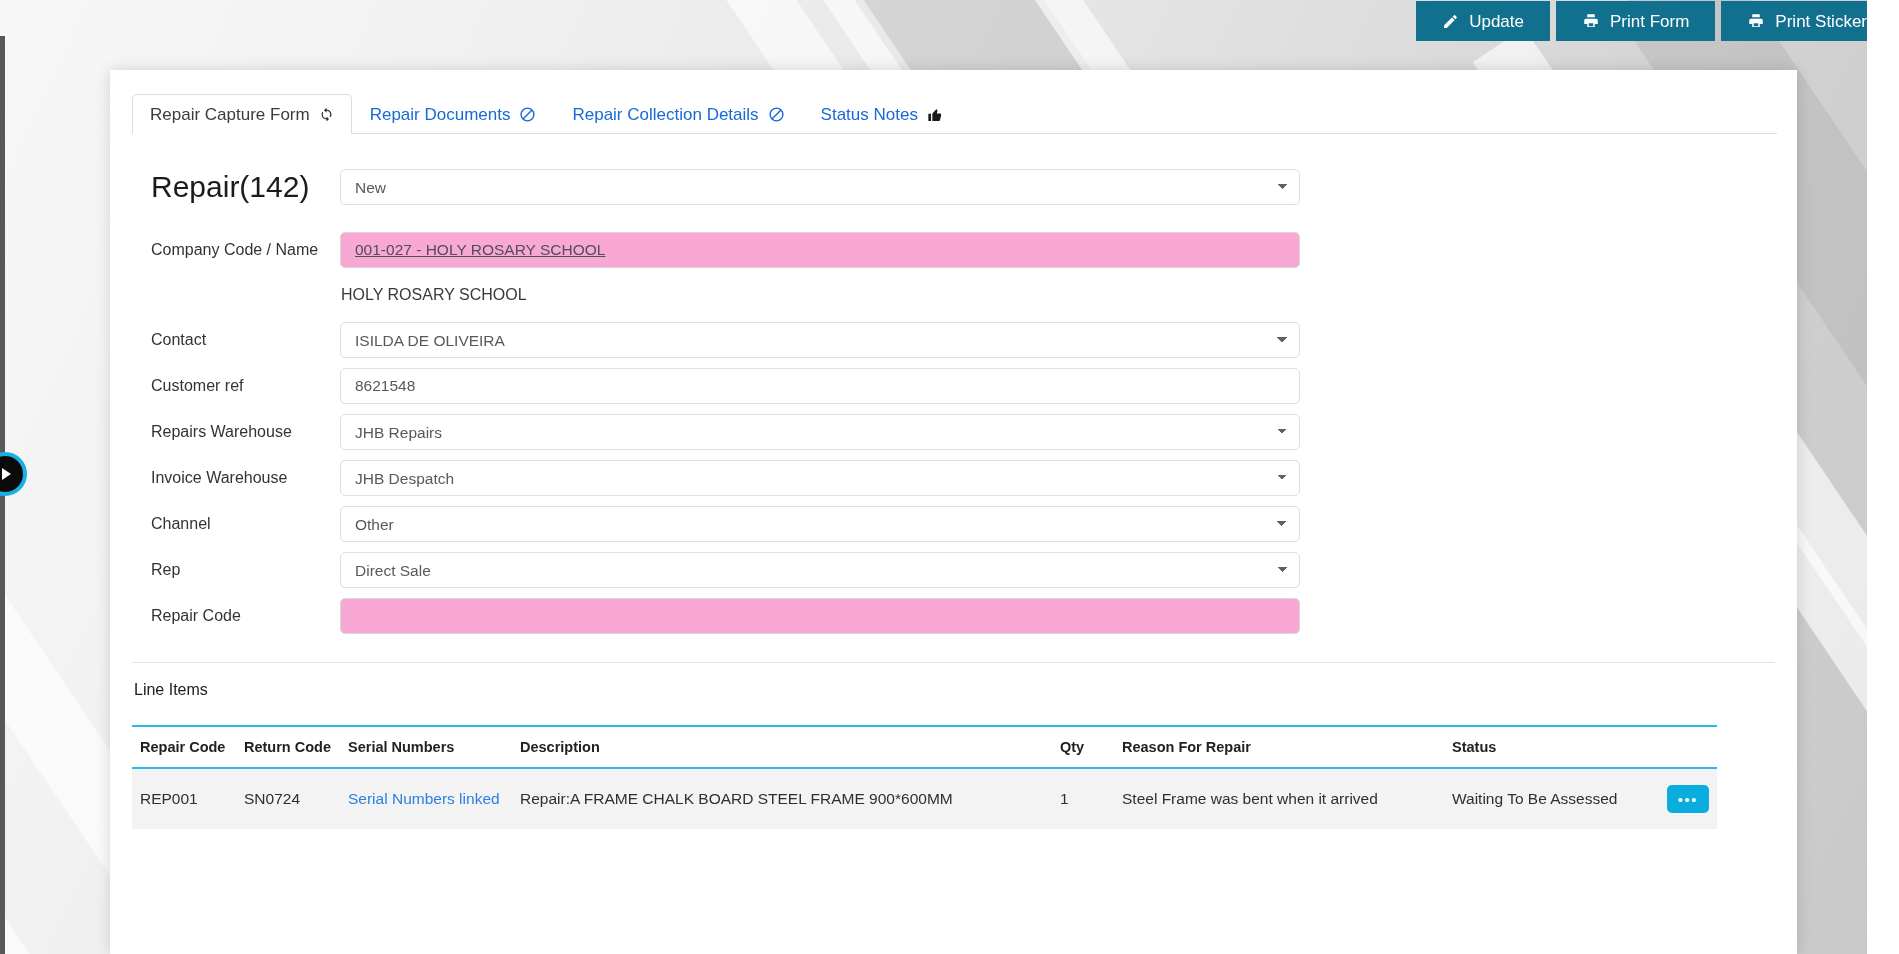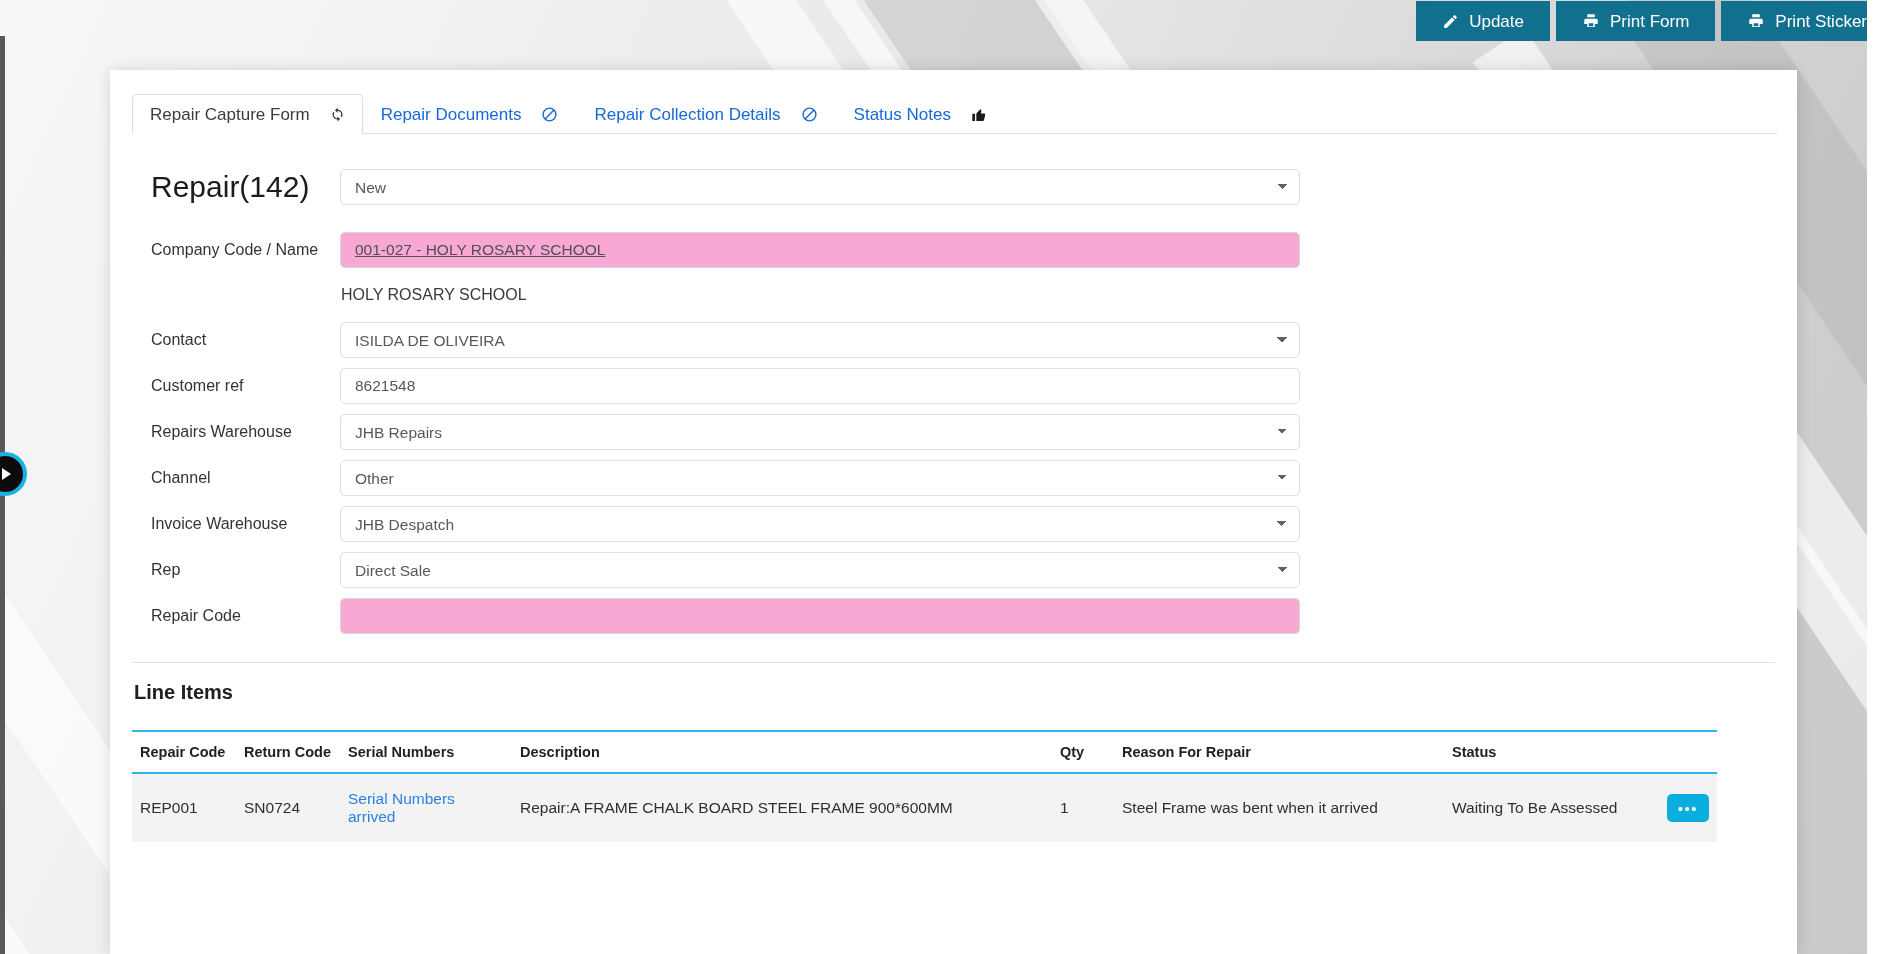--- a/index.html
+++ b/index.html
@@ -85,21 +85,21 @@
     height: 42px;
     margin: 22px 0 0 22px;
     border-bottom: 1px solid #dddddd;
     width: 1645px;
     display: flex;
     align-items: flex-end;
   }
   .tab {
     display: flex;
     align-items: center;
-    gap: 20px;
+    gap: 9px;
     height: 40px;
     padding: 0 17px;
     font-size: 17px;
     color: #1769d6;
     cursor: pointer;
     background: transparent;
     border: 1px solid transparent;
     border-bottom: none;
     position: relative;
     top: 1px;
@@ -185,23 +185,23 @@
   }
   .title-row .flabel { display: flex; align-items: center; }
 
   
   #line-items {
     margin: 28px 22px 0 22px;
     border-top: 1px solid #e3e3e3;
     padding-top: 18px;
   }
   #line-items-title {
-    font-size: 20px;
+    font-size: 16px;
     color: #202020;
-    font-weight: bold;
+    font-weight: normal;
     margin: 0 0 26px 0;
     padding-left: 2px;
   }
   table#items-table {
     width: 1585px;
     border-collapse: collapse;
     table-layout: fixed;
   }
   #items-table thead th {
     text-align: left;
@@ -411,33 +411,33 @@
       <div class="frow">
         <label class="flabel">Repairs Warehouse</label>
         <div class="fctl">
           <select class="ctl big">
             <option>JHB Repairs</option>
           </select>
         </div>
       </div>
 
       <div class="frow">
+        <label class="flabel">Invoice Warehouse</label>
+        <div class="fctl">
+          <select class="ctl big">
+            <option>JHB Despatch</option>
+          </select>
+        </div>
+      </div>
+
+      <div class="frow">
         <label class="flabel">Channel</label>
         <div class="fctl">
           <select class="ctl big">
             <option>Other</option>
-          </select>
-        </div>
-      </div>
-
-      <div class="frow">
-        <label class="flabel">Invoice Warehouse</label>
-        <div class="fctl">
-          <select class="ctl big">
-            <option>JHB Despatch</option>
           </select>
         </div>
       </div>
 
       <div class="frow">
         <label class="flabel">Rep</label>
         <div class="fctl">
           <select class="ctl big">
             <option>Direct Sale</option>
           </select>
@@ -467,21 +467,21 @@
             <th class="col-reason">Reason For Repair</th>
             <th class="col-status">Status</th>
             <th class="col-action"></th>
           </tr>
         </thead>
         <tbody>
           <tr>
             <td>REP001</td>
             <td>SN0724</td>
             <td class="link">
-              <a>Serial Numbers arrived</a>
+              <a>Serial Numbers linked</a>
             </td>
             <td>Repair:A FRAME CHALK BOARD STEEL FRAME 900*600MM</td>
             <td>1</td>
             <td>Steel Frame was bent when it arrived</td>
             <td>Waiting To Be Assessed</td>
             <td class="action-cell">
               <button class="row-action-btn">•••</button>
             </td>
           </tr>
         </tbody>

